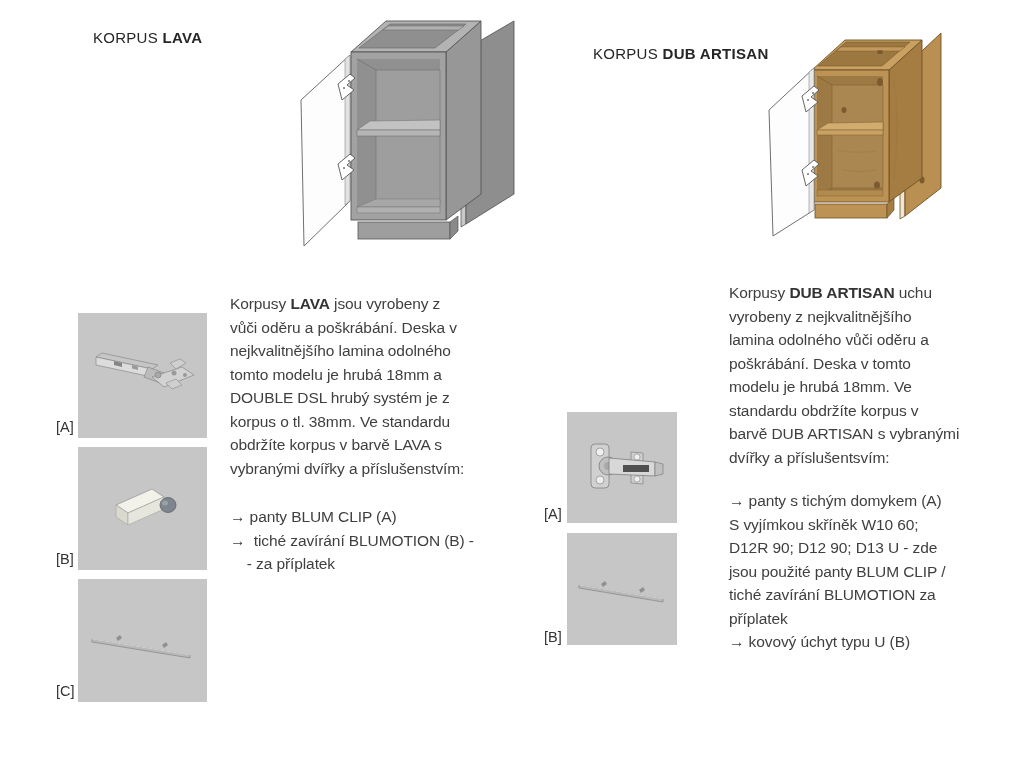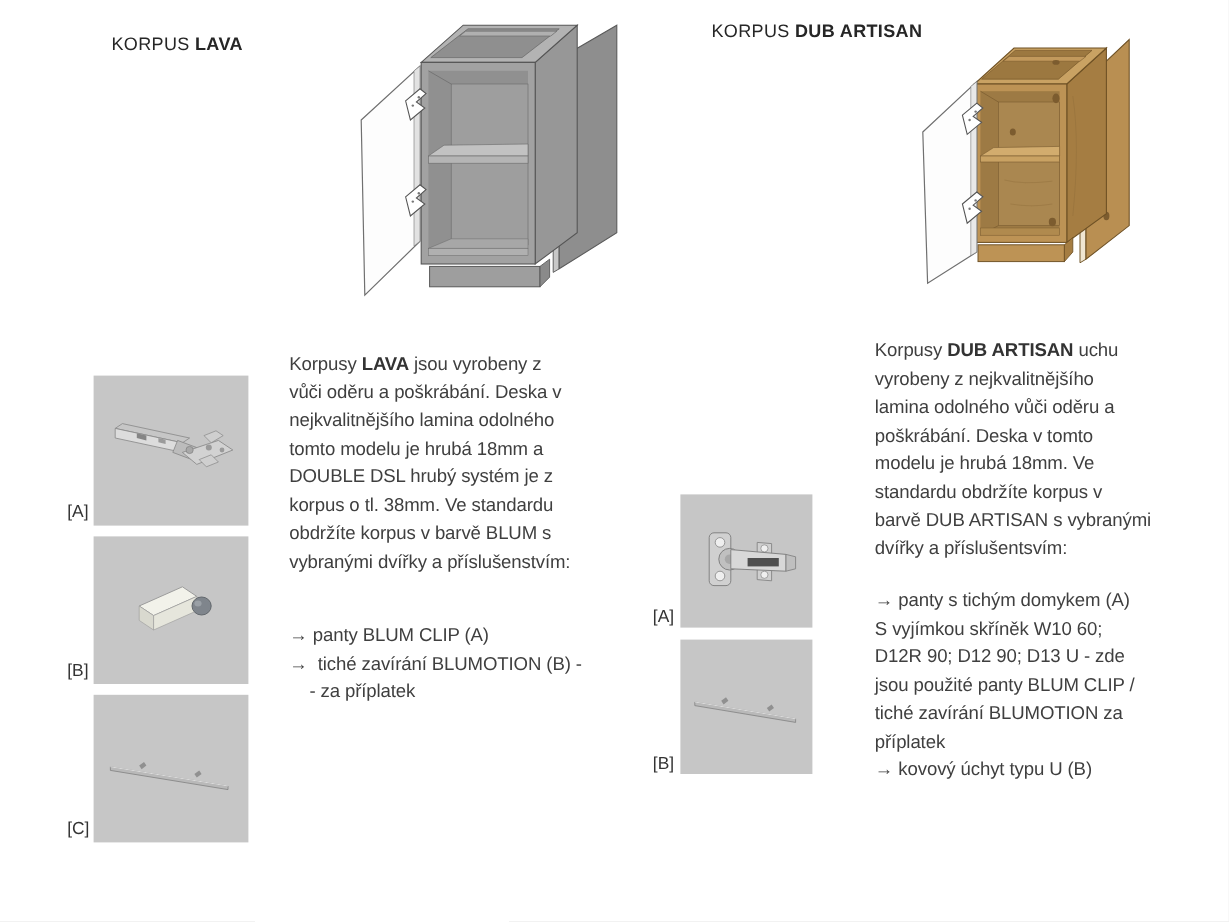--- a/index.html
+++ b/index.html
@@ -11,21 +11,21 @@
     position:absolute;font-size:15px;color:#262626;letter-spacing:.3px;
     white-space:pre;
   }
   .title b{font-weight:700;}
   .textblock{
     position:absolute;color:#3f3f3f;font-size:15.5px;line-height:23.5px;
     letter-spacing:-0.1px;
   }
   .tline{white-space:pre;}
   .tline b{font-weight:700;color:#333;}
-  .bullets-left{margin-top:38px;}
+  .bullets-left{margin-top:25px;}
   .bullets-right{margin-top:20px;}
   .hwbox{position:absolute;background:#c6c6c6;}
   .hwbox svg{display:block;width:100%;height:100%;}
   .hwlabel{position:absolute;font-size:14.5px;color:#333;white-space:pre;}
   svg.cab{position:absolute;}
 </style>
 </head>
 <body>
 
 <div id="canvas">
@@ -106,37 +106,37 @@
   <div class="hwbox" style="left:78px;top:579px;width:129px;height:123px">
     <svg viewBox="0 0 129 123">
       <polygon points="14,60 112,76 112,79 14,63" fill="#b9b9b9" stroke="#7a7a7a" stroke-width="0.6"></polygon>
       <line x1="14" y1="60" x2="112" y2="76" stroke="#e0e0e0" stroke-width="0.8"></line>
       <polygon points="38,59 42,56 44,59 40,62" fill="#909090"></polygon>
       <polygon points="84,66 88,63 90,66 86,69" fill="#909090"></polygon>
     </svg>
   </div>
   <div class="hwlabel" style="left:56px;top:683px">[C]</div>
 
-  <div class="textblock" style="left:241px;top:292px;width:300px">
+  <div class="textblock" style="left:230px;top:292px;width:300px">
     <div class="tline"><span>Korpusy </span><b>LAVA</b><span> jsou vyrobeny z</span></div>
     <div class="tline">vůči oděru a poškrábání. Deska v</div>
     <div class="tline">nejkvalitnějšího lamina odolného</div>
     <div class="tline">tomto modelu je hrubá 18mm a</div>
     <div class="tline">DOUBLE DSL hrubý systém je z</div>
     <div class="tline">korpus o tl. 38mm. Ve standardu</div>
-    <div class="tline">obdržíte korpus v barvě BLUM s</div>
+    <div class="tline">obdržíte korpus v barvě LAVA s</div>
     <div class="tline">vybranými dvířky a příslušenstvím:</div>
     <div class="bullets-left">
       <div class="tline">→ panty BLUM CLIP (A)</div>
       <div class="tline">→  tiché zavírání BLUMOTION (B) -</div>
       <div class="tline">    - za příplatek</div>
     </div>
   </div>
 
-  <div class="title" style="left:575px;top:1px">
+  <div class="title" style="left:575px;top:28px">
     <span>KORPUS </span><b>DUB ARTISAN</b>
   </div>
 
   <svg class="cab" style="left:752px;top:20px" width="236" height="240" viewBox="0 0 236 240">
 
     <polygon points="148,50 153,47 153,196 148,199" fill="#f0e6d2" stroke="#6e5125" stroke-width="0.8"></polygon>
     <polygon points="153,47 189,13 189,168 153,196" fill="#b98f52" stroke="#6e5125" stroke-width="0.9"></polygon>
     <ellipse cx="165" cy="70" rx="3" ry="4" fill="#7c5c2f"></ellipse>
     <ellipse cx="170" cy="160" rx="2.5" ry="3.5" fill="#7c5c2f"></ellipse>
     <path d="M156,60 q8,30 2,70 M162,100 q6,25 1,60" stroke="#8a6a38" stroke-width="0.6" fill="none" opacity="0.6"></path>

